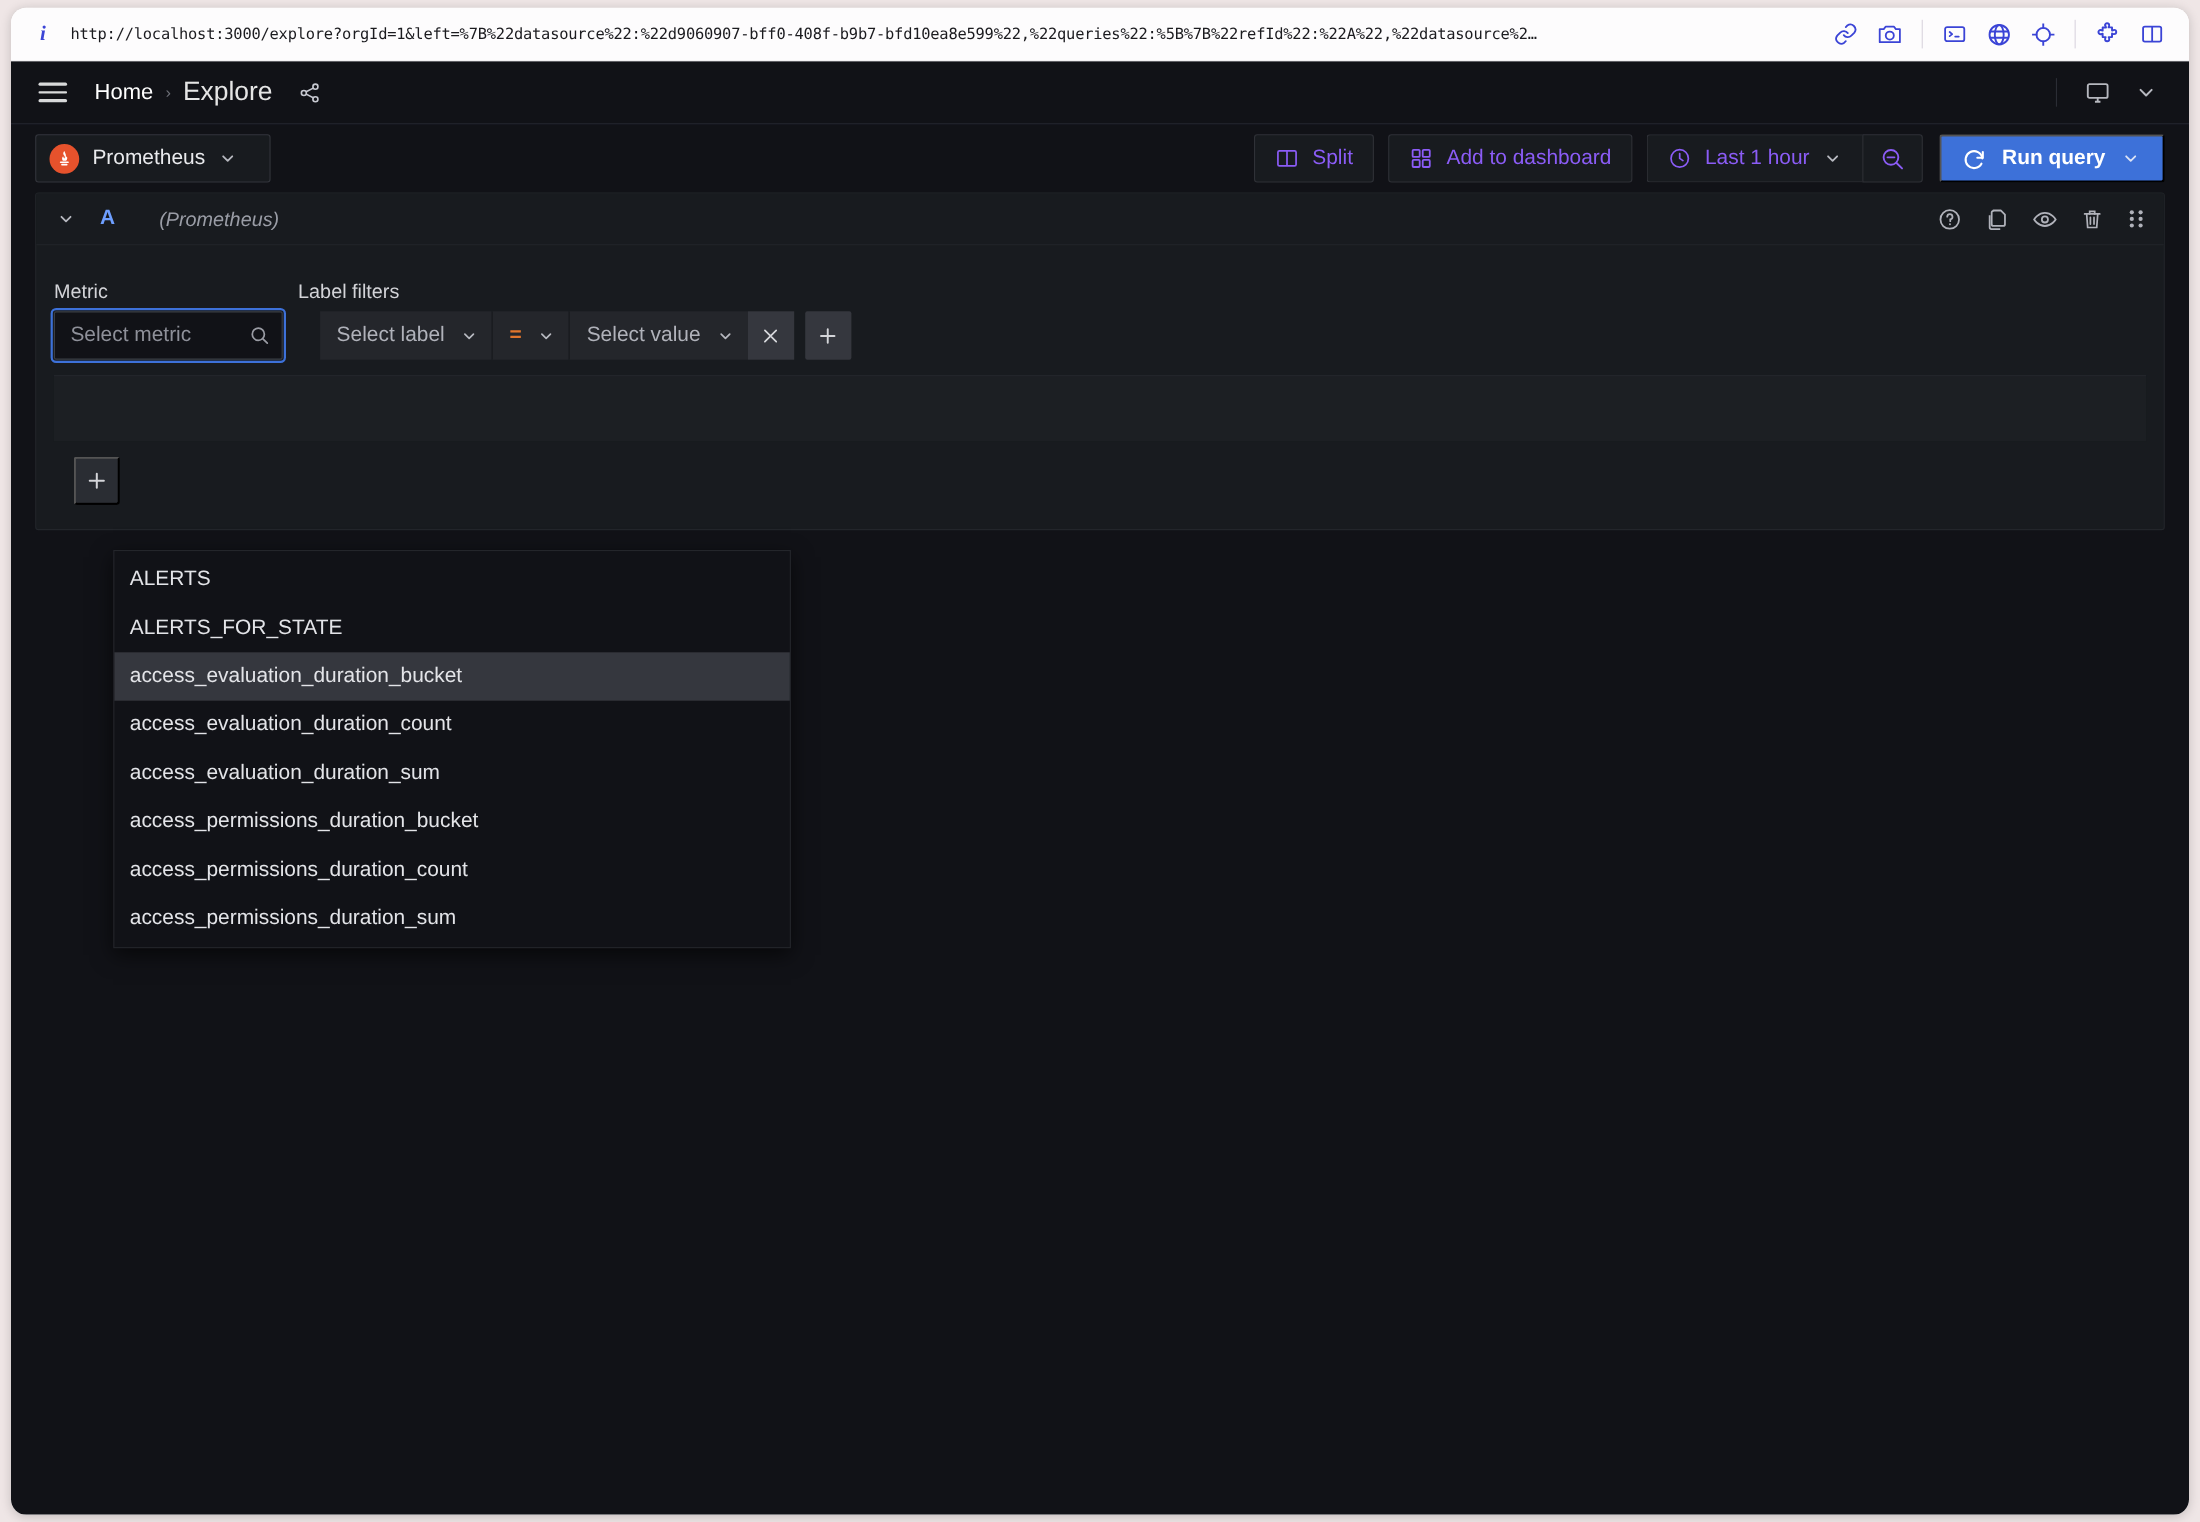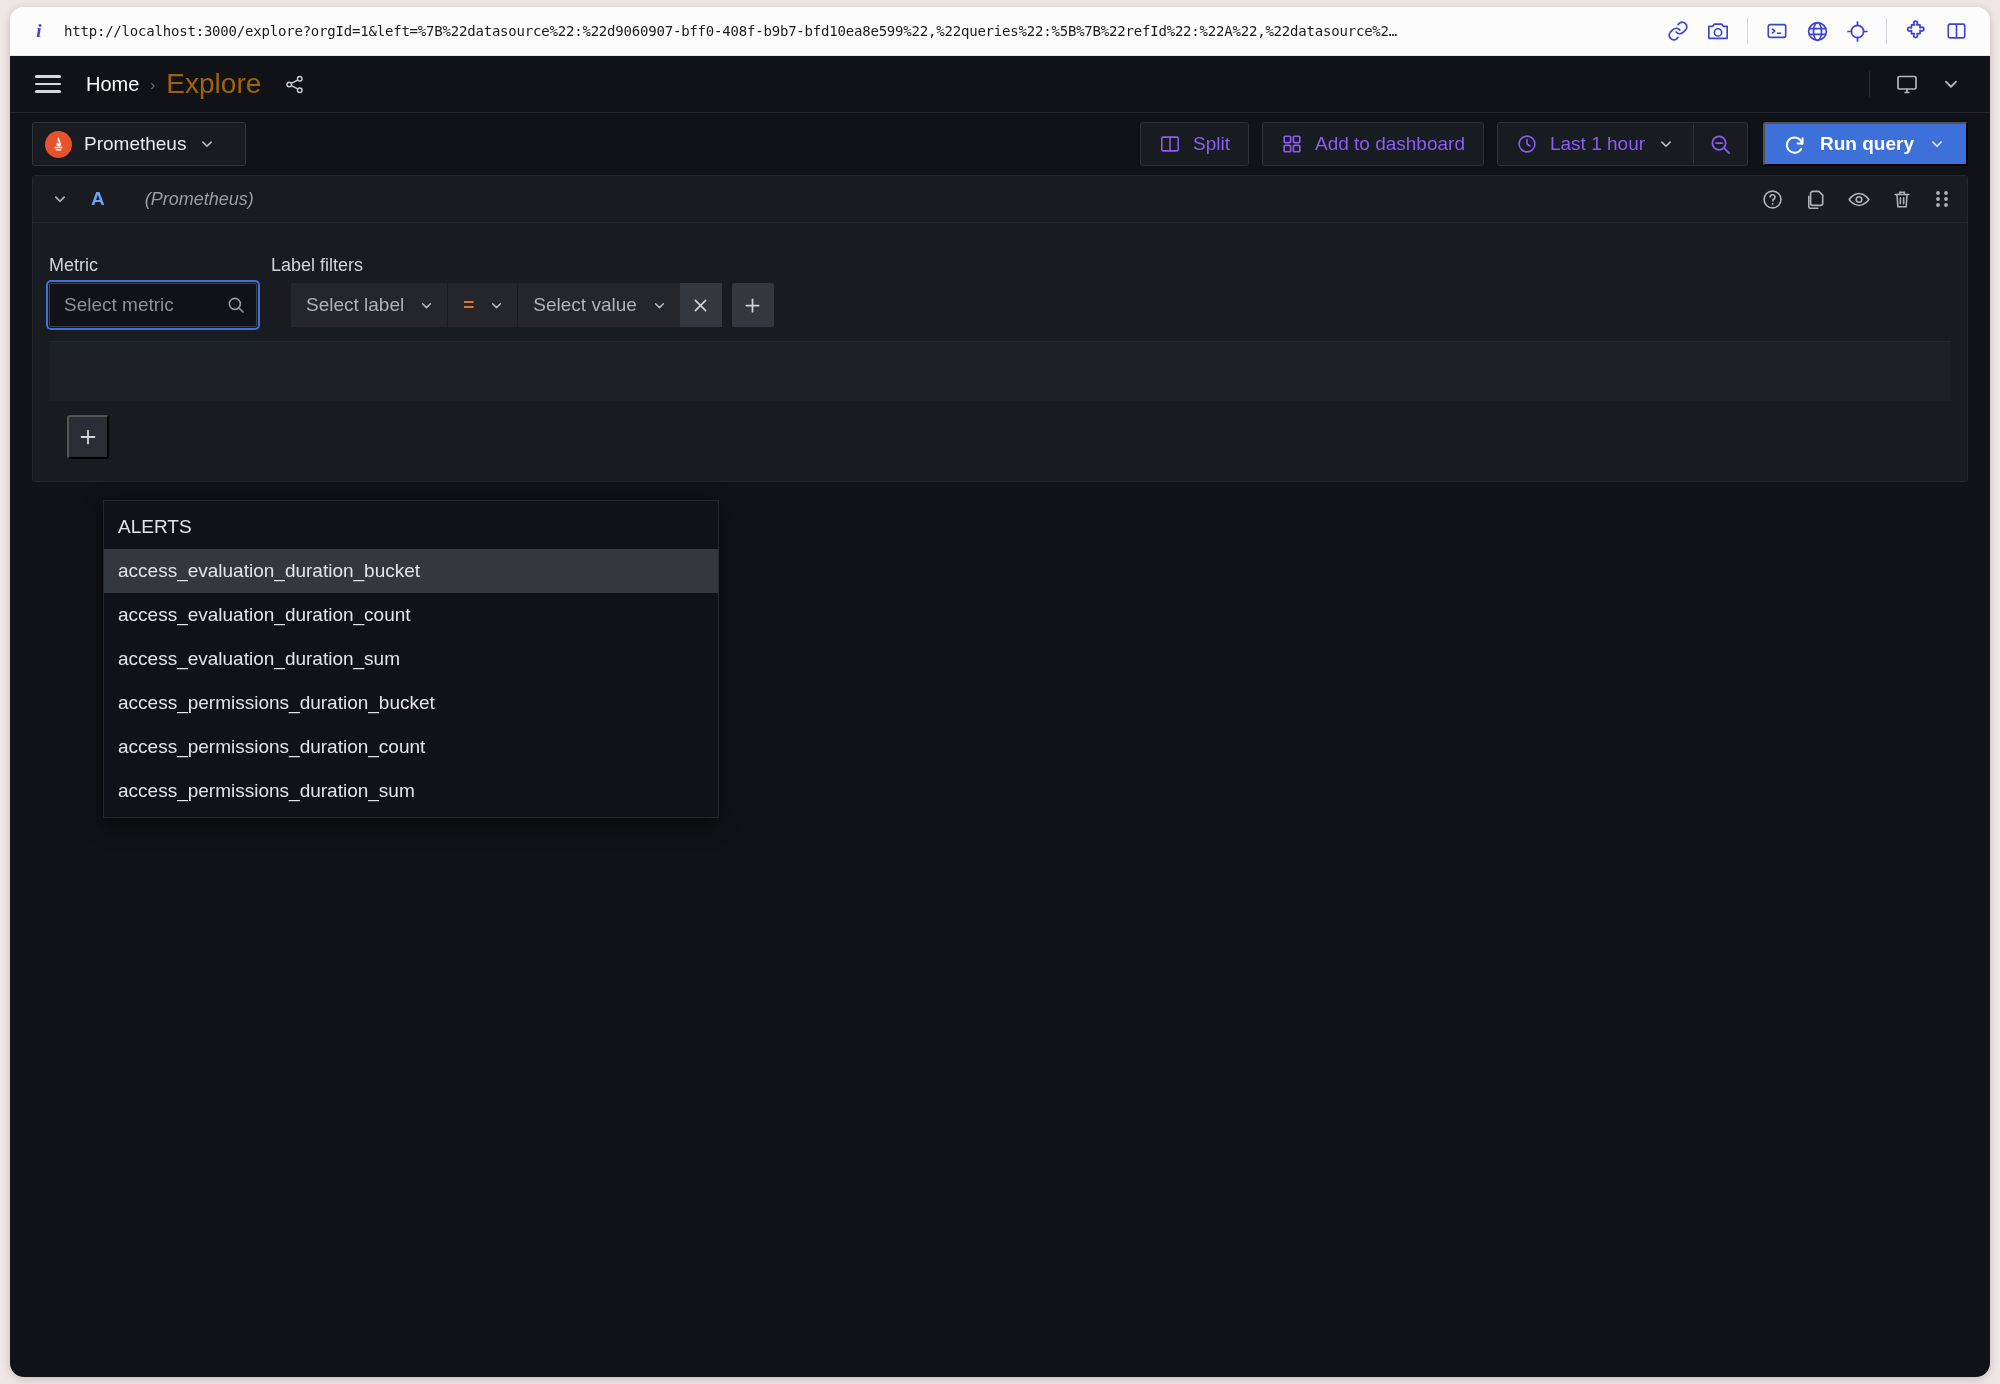--- a/index.html
+++ b/index.html
@@ -75,21 +75,21 @@
   .hamburger {
     width: 32px; height: 32px;
     display: flex; flex-direction: column; justify-content: center; gap: 5px;
     padding: 0 3px;
     cursor: pointer;
   }
   .hamburger span { display: block; height: 2.4px; background: #d8d9da; border-radius: 2px; }
   .crumbs { display: flex; align-items: center; margin-left: 22px; gap: 11px; }
   .crumb-home { color: #ffffff; font-size: 20px; }
   .crumb-sep { color: #6e7078; font-size: 15px; }
-  .crumb-cur { color: #a16207; font-size: 28px; }
+  .crumb-cur { color: #e5e5e5; font-size: 24px; }
   .share-ic { margin-left: 12px; color: #c7c9d1; display: flex; align-items: center; }
   .nav-right { margin-left: auto; display: flex; align-items: center; gap: 6px; }
   .nav-div { width: 1px; height: 26px; background: #2b2d35; margin-right: 12px; }
   .nav-btn { width: 38px; height: 34px; display: flex; align-items: center; justify-content: center; color: #b6b8bf; }
 
   
   #toolbar {
     height: 62px;
     display: flex;
     align-items: center;
@@ -578,20 +578,21 @@
             <svg width="22" height="22" viewBox="0 0 24 24" fill="none" stroke="currentColor" stroke-width="2" stroke-linecap="round">
                 <path d="M12 5v14M5 12h14"></path>
               </svg>
           </button>
         </div>
 
       </div>
 
       <div id="metric-menu">
         <div class="mi">ALERTS</div>
+        <div class="mi">ALERTS_FOR_STATE</div>
         <div class="mi highlight">access_evaluation_duration_bucket</div>
         <div class="mi">access_evaluation_duration_count</div>
         <div class="mi">access_evaluation_duration_sum</div>
         <div class="mi">access_permissions_duration_bucket</div>
         <div class="mi">access_permissions_duration_count</div>
         <div class="mi">access_permissions_duration_sum</div>
       </div>
 
     </div>
 

